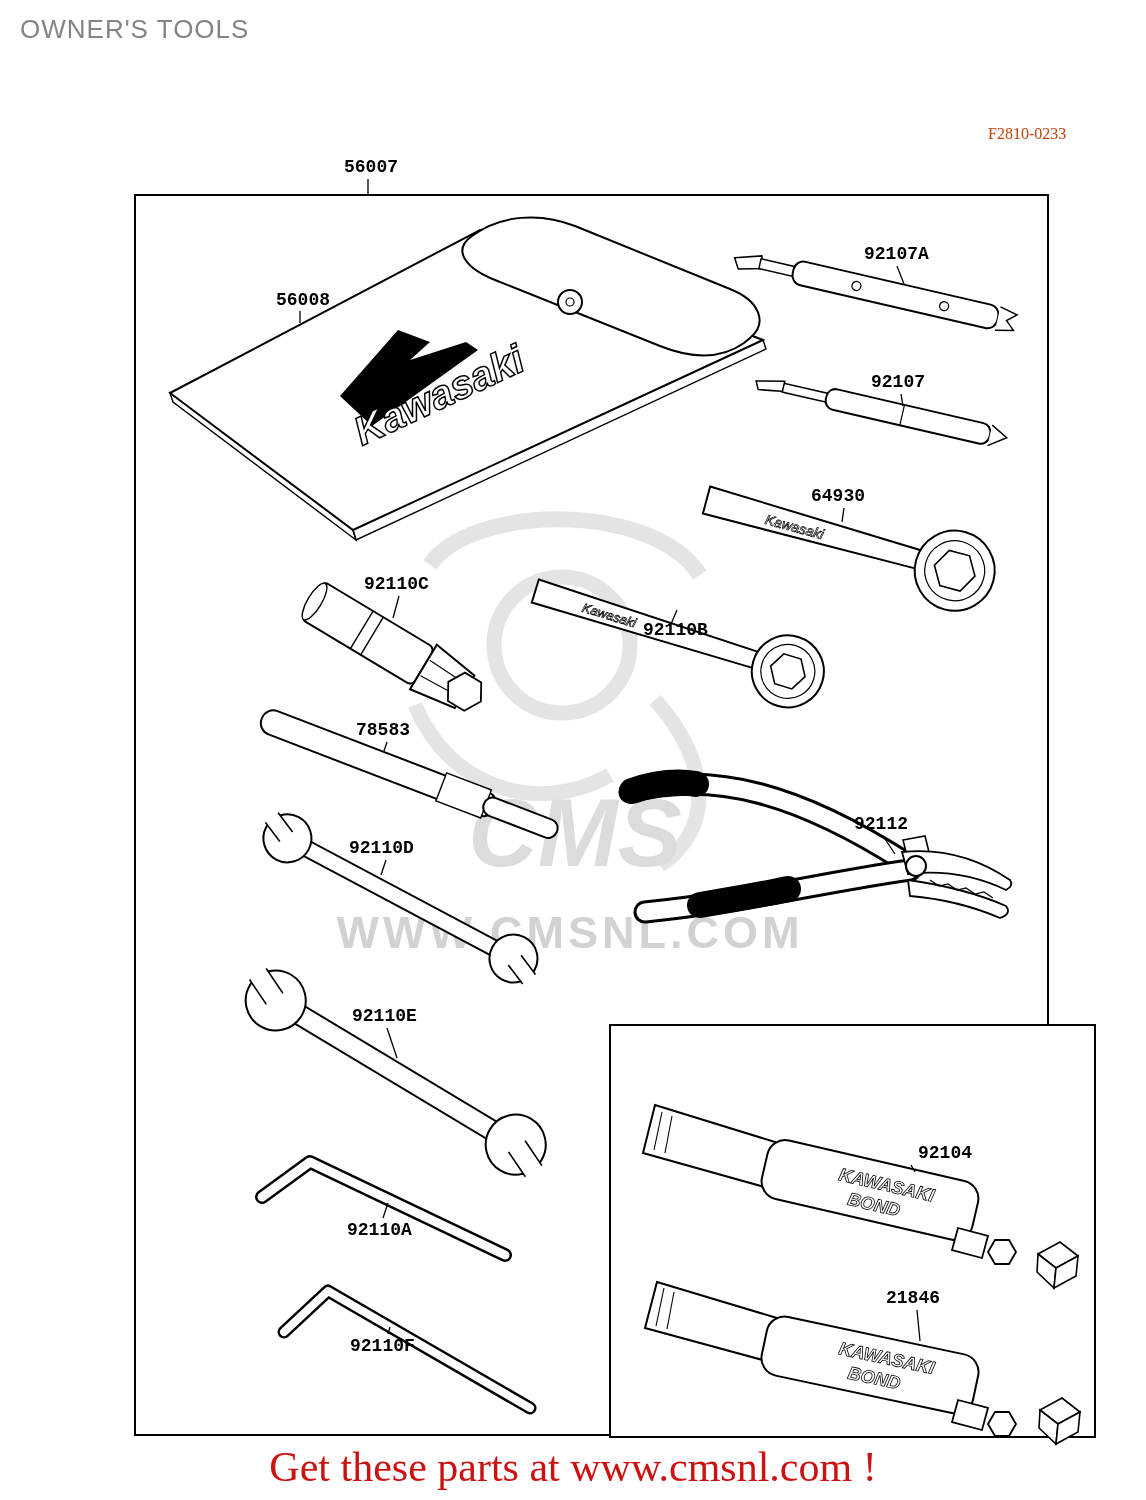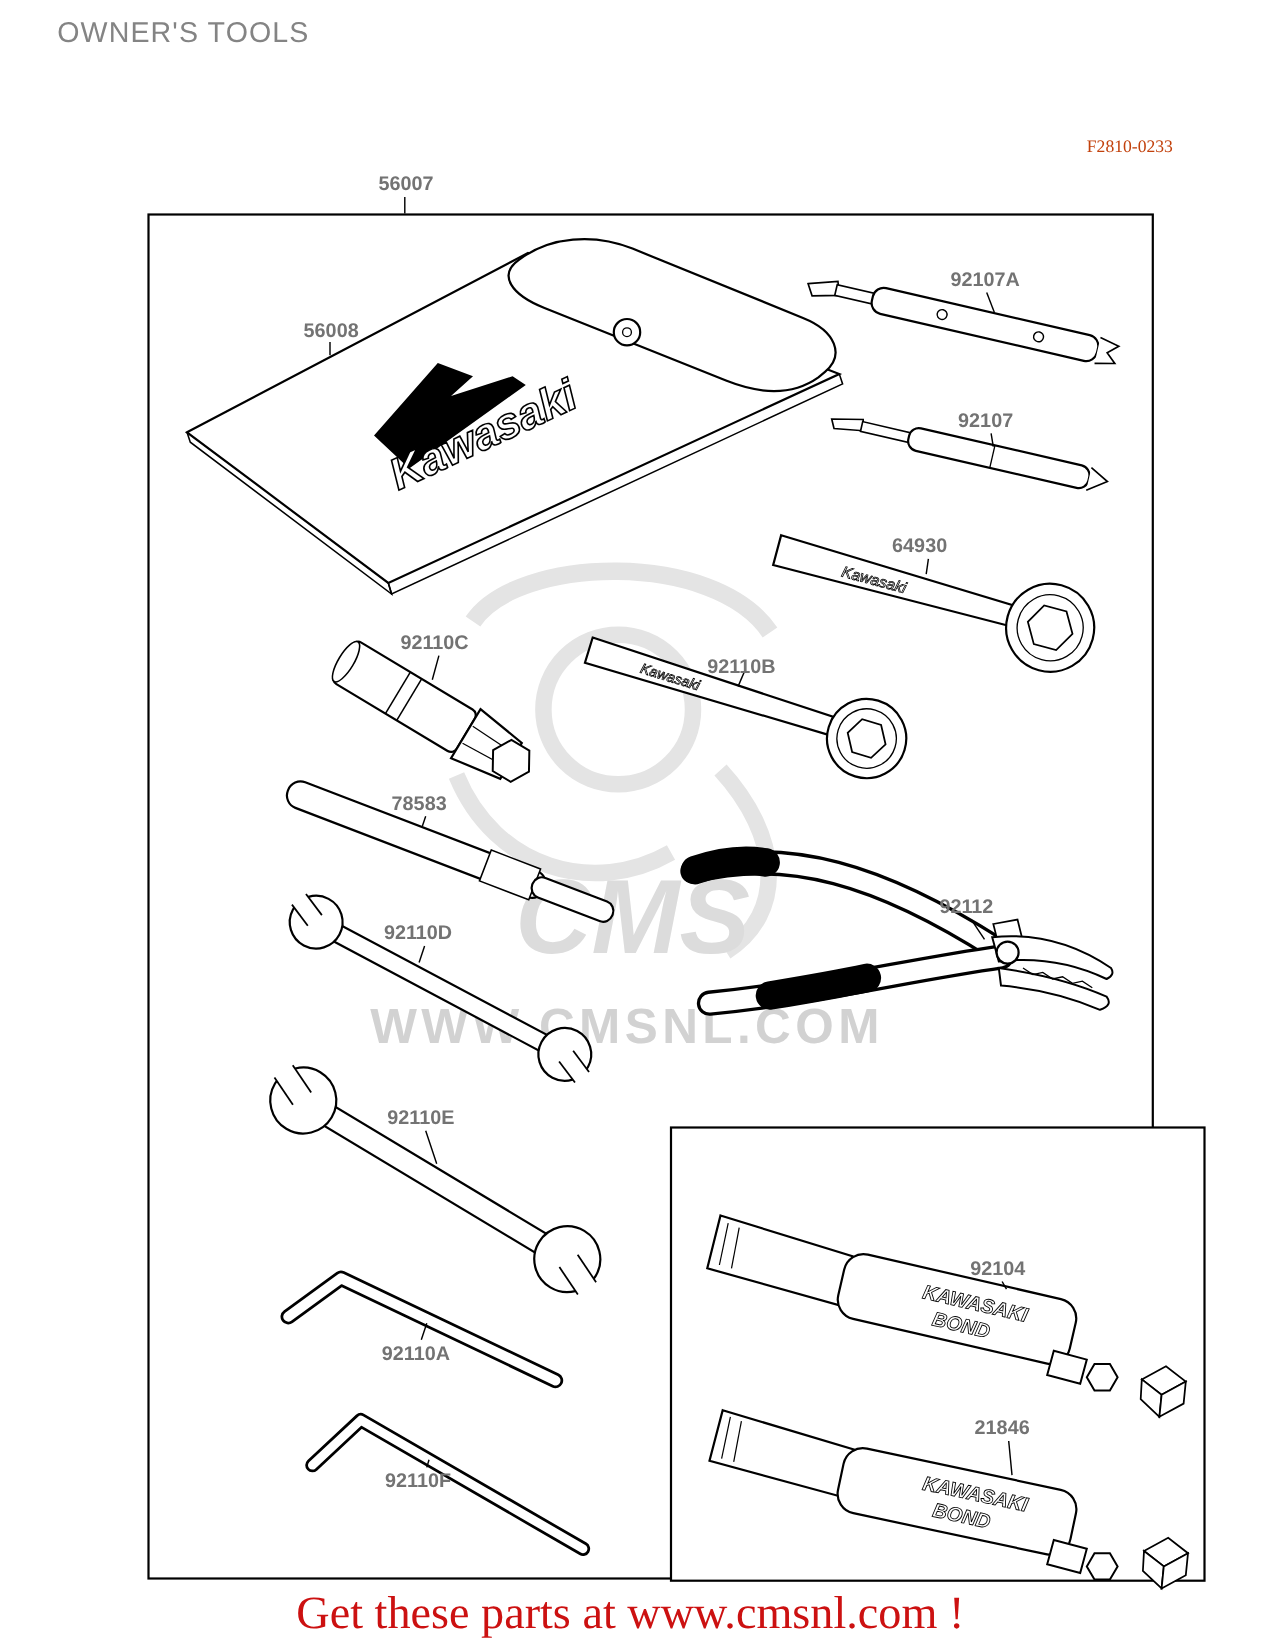--- a/index.html
+++ b/index.html
@@ -1,23 +1,23 @@
 <!DOCTYPE html>
 <html><head>
 <meta charset="utf-8">
 <style>
   html,body{margin:0;padding:0;background:#ffffff;}
   .canvas{position:relative;width:1146px;height:1500px;background:#ffffff;overflow:hidden;
           font-family:"Liberation Sans",sans-serif;}
   .page-title{position:absolute;left:20px;top:14px;font-size:26px;color:#848484;
-              letter-spacing:1px;font-family:"Liberation Sans",sans-serif;margin-left:32px;}
+              letter-spacing:1px;font-family:"Liberation Sans",sans-serif;}
   .ref-code{position:absolute;left:988px;top:125px;font-size:16px;color:#c2410c;
             font-family:"Liberation Serif",serif;}
-  .part-label{position:absolute;font-size:18px;font-weight:bold;color:#737373;white-space:nowrap;
-              font-family:Liberation Sans, sans-serif;}
+  .part-label{position:absolute;font-size:18px;font-weight:bold;color:#000000;white-space:nowrap;
+              font-family:Liberation Mono, monospace;}
   .footer{position:absolute;left:0;top:1443px;width:100%;text-align:center;
           font-size:42px;color:#cc1111;font-family:Liberation Serif, serif;}
   svg{position:absolute;left:0;top:0;}
   svg text{font-family:"Liberation Sans",sans-serif;}
   .wm{font-weight:bold;}
 </style>
 </head>
 <body>
 
 <div class="canvas">
@@ -210,24 +210,24 @@
       <line x1="917" y1="1310" x2="920" y2="1341"></line>
     </g>
   </svg>
 
   <div class="part-label" style="left:344px;top:157px">56007</div>
   <div class="part-label" style="left:276px;top:290px">56008</div>
   <div class="part-label" style="left:864px;top:244px">92107A</div>
   <div class="part-label" style="left:871px;top:372px">92107</div>
   <div class="part-label" style="left:811px;top:486px">64930</div>
   <div class="part-label" style="left:364px;top:574px">92110C</div>
-  <div class="part-label" style="left:643px;top:596px">92110B</div>
+  <div class="part-label" style="left:643px;top:620px">92110B</div>
   <div class="part-label" style="left:356px;top:720px">78583</div>
   <div class="part-label" style="left:854px;top:814px">92112</div>
   <div class="part-label" style="left:349px;top:838px">92110D</div>
   <div class="part-label" style="left:352px;top:1006px">92110E</div>
   <div class="part-label" style="left:347px;top:1220px">92110A</div>
   <div class="part-label" style="left:350px;top:1336px">92110F</div>
-  <div class="part-label" style="left:882px;top:1143px">92104</div>
+  <div class="part-label" style="left:918px;top:1143px">92104</div>
   <div class="part-label" style="left:886px;top:1288px">21846</div>
 
   <div class="footer">Get these parts at www.cmsnl.com !</div>
 </div>
 
 </body></html>

